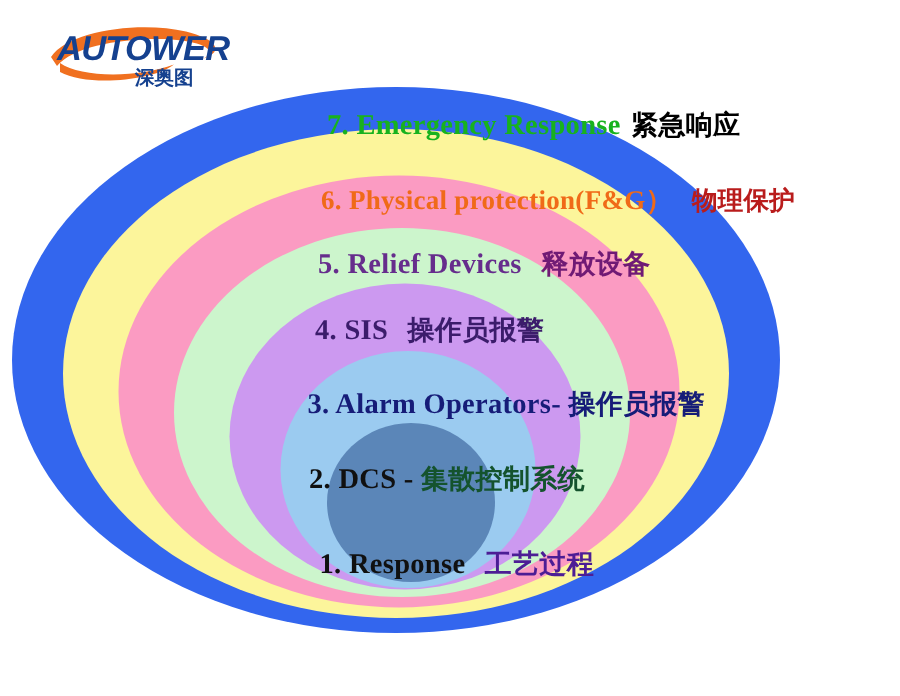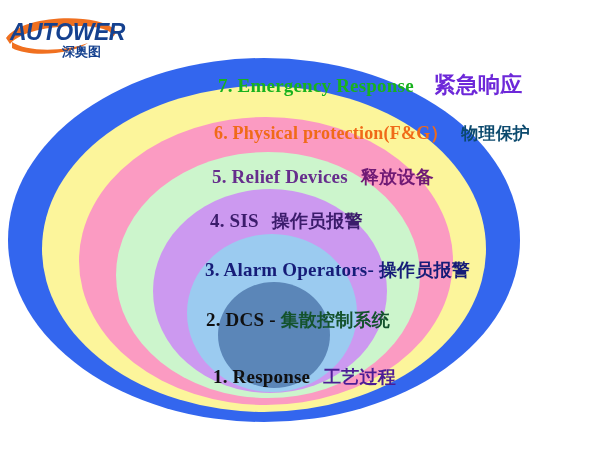--- a/index.html
+++ b/index.html
@@ -12,21 +12,21 @@
     width: 600px;
     height: 464px;
     background: #ffffff;
     overflow: hidden;
     font-family: "Liberation Serif", "DejaVu Serif", serif;
   }
 
   
   .logo {
     position: absolute;
-    left: 4px;
+    left: 32px;
     top: 12px;
     width: 130px;
     height: 48px;
   }
   .logo svg { display: block; }
 
   
   .onion {
     position: absolute;
     left: 0;
@@ -44,24 +44,24 @@
     letter-spacing: 0.2px;
     line-height: 1;
   }
   .cap-en { font-family: "Liberation Serif", "DejaVu Serif", serif; }
   .cap-cn {
     font-family: "DejaVu Sans", "Liberation Sans", sans-serif;
     font-weight: bold;
   }
 
   .c7 { left: 218px; top: 74px;  font-size: 19px; color: #18B21E; }
-  .c7 .cap-cn { color: #6d28d9; font-size: 22px; margin-left: 15px; }
+  .c7 .cap-cn { color: #000000; font-size: 18px; margin-left: 2px; }
 
   .c6 { left: 214px; top: 124px; font-size: 18px; color: #F06A18; }
-  .c6 .cap-cn { color: #0c4a6e; font-size: 17px; margin-left: 8px; }
+  .c6 .cap-cn { color: #b91c1c; font-size: 17px; margin-left: 8px; }
 
   .c5 { left: 212px; top: 167px; font-size: 19px; color: #662D8C; }
   .c5 .cap-cn { color: #701a75; font-size: 18px; margin-left: 8px; }
 
   .c4 { left: 210px; top: 211px; font-size: 19px; color: #3B1C6B; }
   .c4 .cap-cn { color: #3B1C6B; font-size: 18px; margin-left: 8px; }
 
   .c3 { left: 205px; top: 260px; font-size: 19px; color: #161C78; }
   .c3 .cap-cn { color: #161C78; font-size: 18px; }
 

